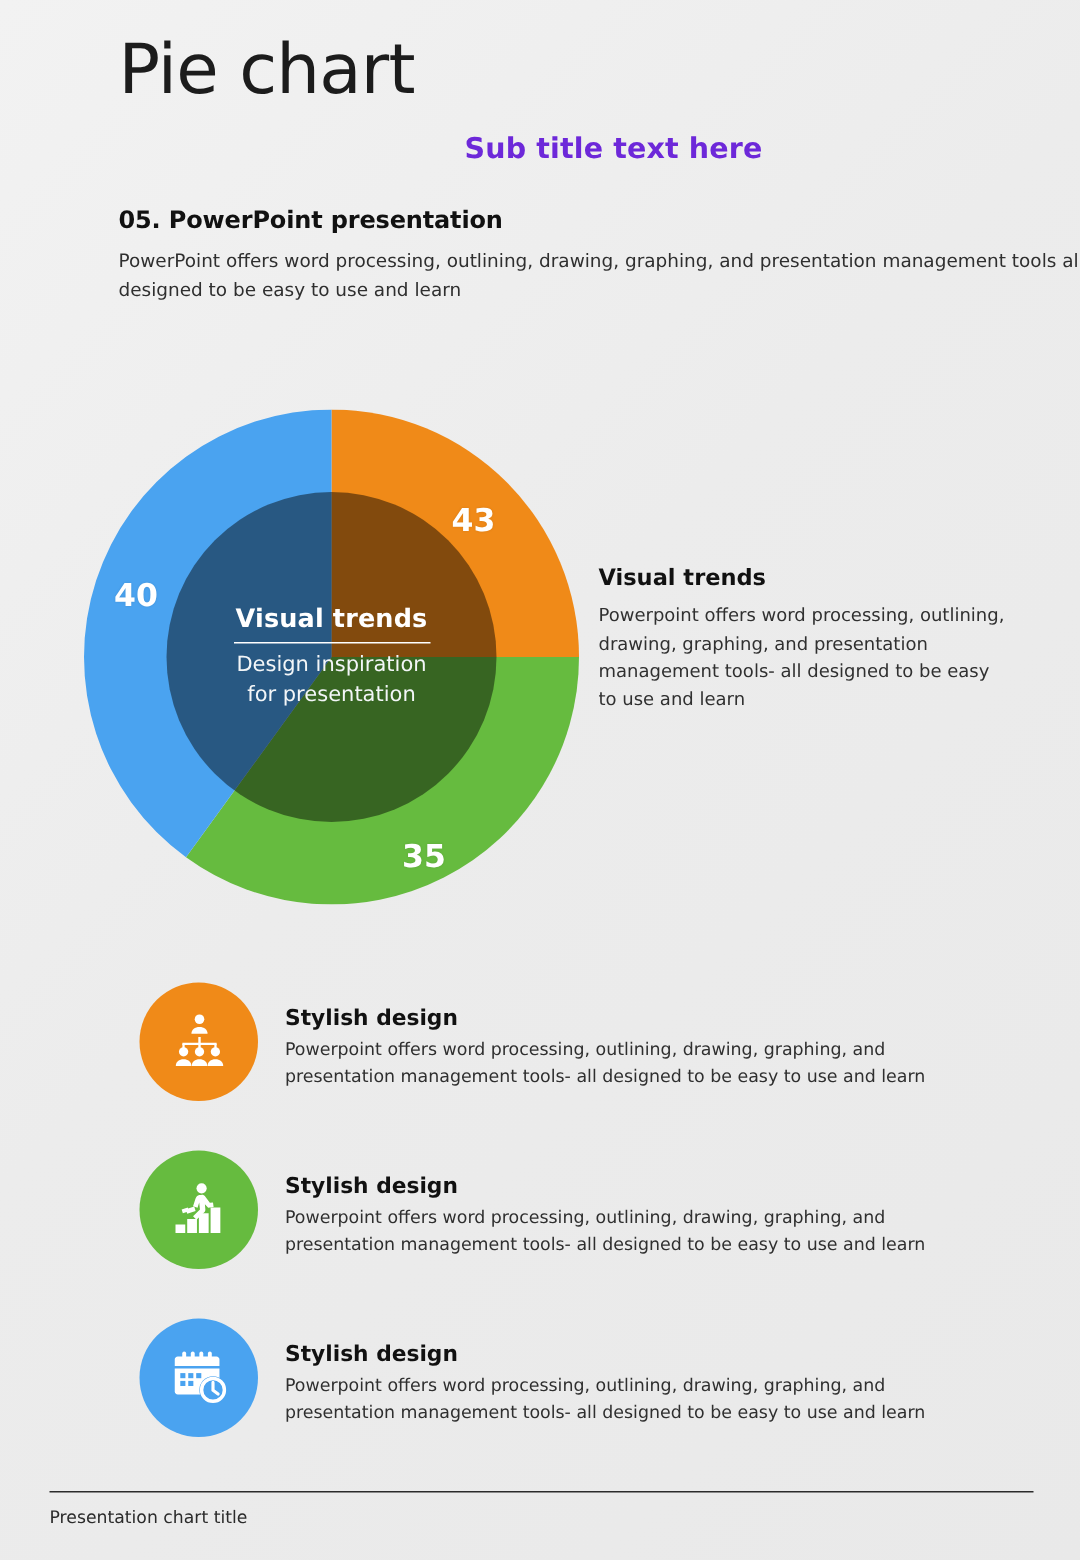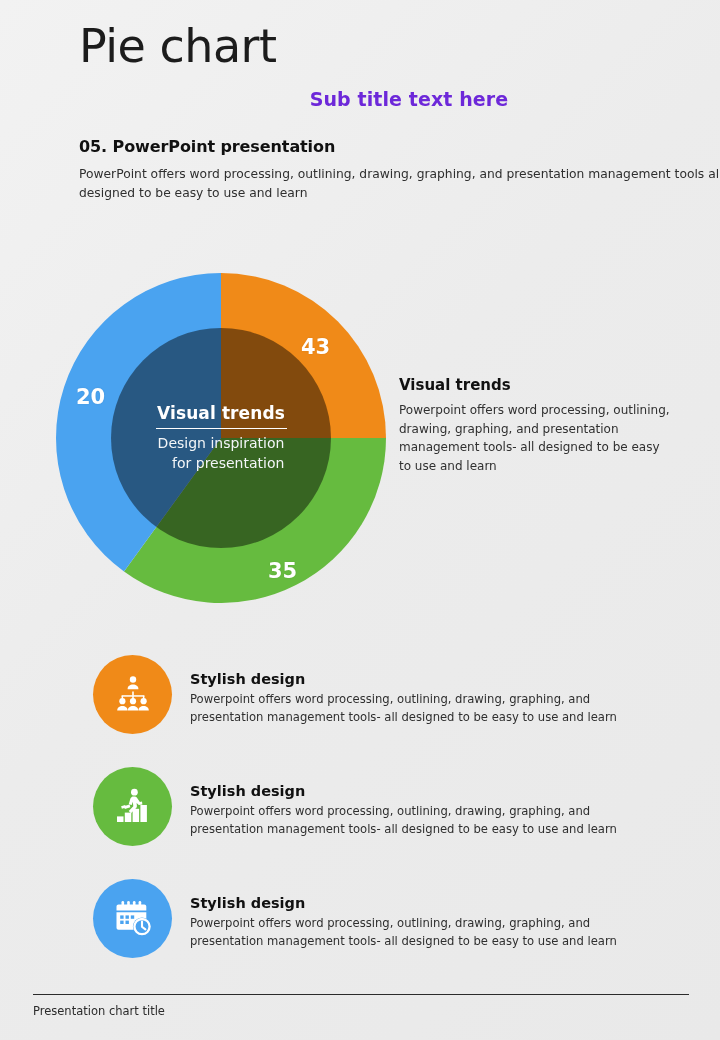--- a/index.html
+++ b/index.html
@@ -97,21 +97,20 @@
     width: 131px;
     height: 1.5px;
     background: #ffffff;
     margin: 0 0 5px 0;
   }
   .center-sub {
     font-size: 14px;
     line-height: 1.38;
     color: #f3f6f8;
     font-weight: 400;
-    text-align: right;
   }
 
   
   .chart-legend {
     position: absolute;
     left: 399px; top: 124px;
     width: 272px;
   }
   .legend-title {
     font-size: 15px;
@@ -195,21 +194,21 @@
 
       <path d="M 165 165 L 165 0 A 165 165 0 0 1 330 165 Z" fill="#f08a18"></path>
 
       <path d="M 165 165 L 330 165 A 165 165 0 0 1 68.01 298.48 Z" fill="#66bb3f"></path>
 
       <path d="M 165 165 L 68.01 298.48 A 165 165 0 0 1 165 0 Z" fill="#4aa3f0"></path>
     </svg>
 
     <span class="slice-label l-25">43</span>
     <span class="slice-label l-35">35</span>
-    <span class="slice-label l-40">20</span>
+    <span class="slice-label l-40">40</span>
 
     <div class="donut-center">
       <div class="center-title">Visual trends</div>
       <div class="center-rule"></div>
       <div class="center-sub">
         <span>Design inspiration</span><br>
         <span>for presentation</span>
       </div>
     </div>
   </div>

